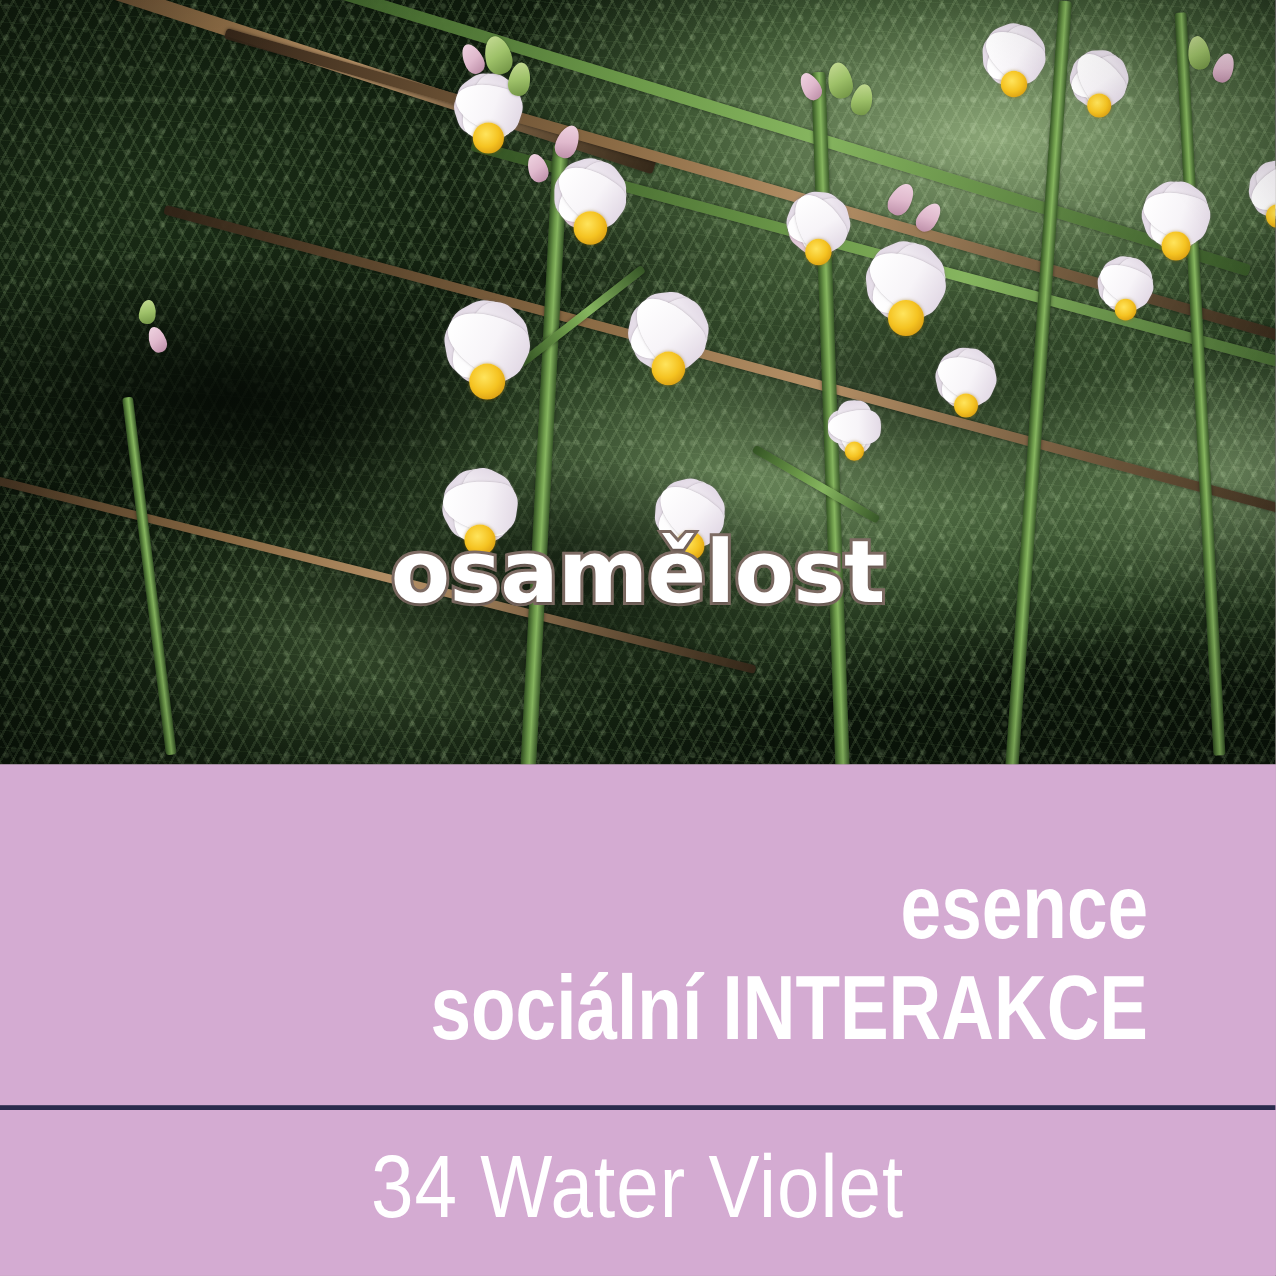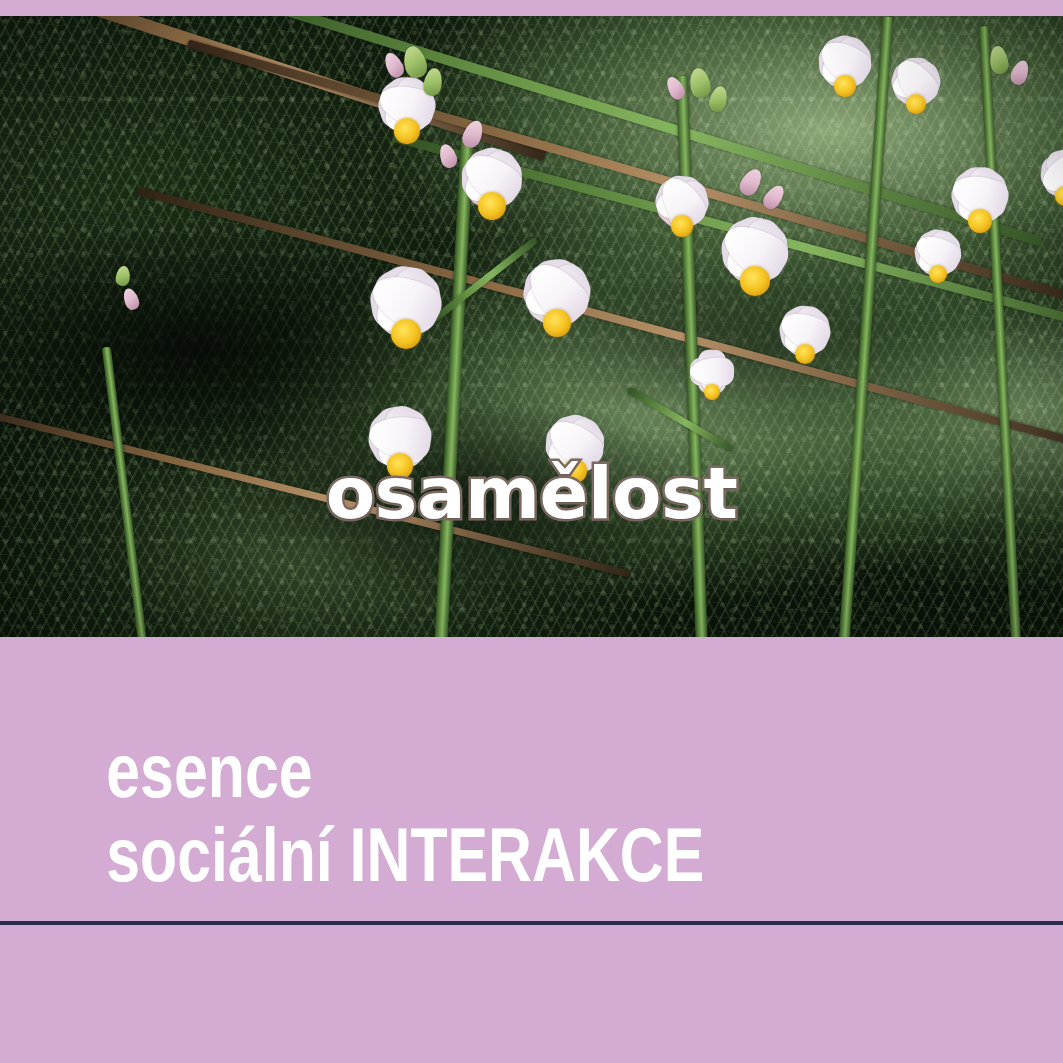--- a/index.html
+++ b/index.html
@@ -13,21 +13,21 @@
 
   #card {
     position:relative;
     width:1063px; height:1063px;
     overflow:hidden;
   }
 
   
   #photo {
     position:absolute;
-    left:0; top:16px;
+    left:0; top:0;
     width:1063px; height:637px;
     overflow:hidden;
     background:#0d170c;
     padding-left:15px;
   }
 
   
   .bg-layer { position:absolute; inset:0; }
 
   #bg-base {
@@ -141,22 +141,21 @@
     position:absolute;
     left:0; top:637px;
     width:1063px; height:426px;
     background:#d4abd2;
   }
 
   #essence {
     position:absolute;
     left:0; right:0;
     top:78px;
-    text-align:left;
-    margin-top:14px;
+    text-align:right;
   }
   #essence .es-line {
     display:block;
     color:#ffffff;
     font-family:"Liberation Sans", sans-serif;
     font-weight:700;
     line-height:84px;
     letter-spacing:0px;
   }
   #essence .es-1 { font-size:76px; transform:scaleX(.80); }
@@ -371,15 +370,18 @@
 
   <div id="band">
 
     <div id="essence">
       <span class="es-line es-1">esence</span>
       <span class="es-line es-2">sociální INTERAKCE</span>
     </div>
 
     <div id="band-divider"></div>
 
+    <div id="remedy">
+      <span class="rm-text">34 Water Violet</span>
+    </div>
   </div>
 
 </div>
 
 </body></html>

